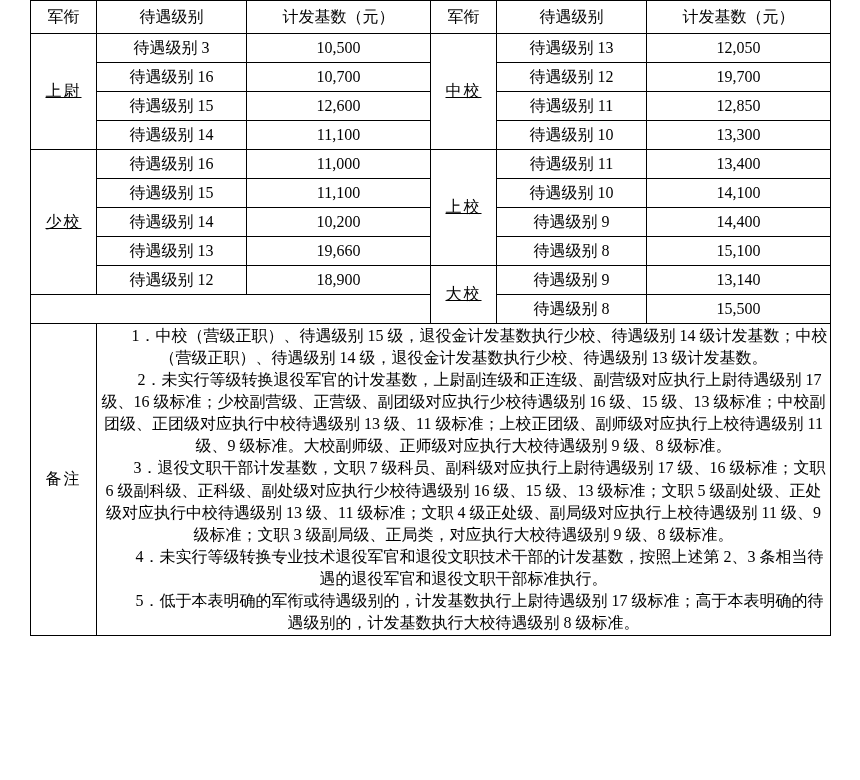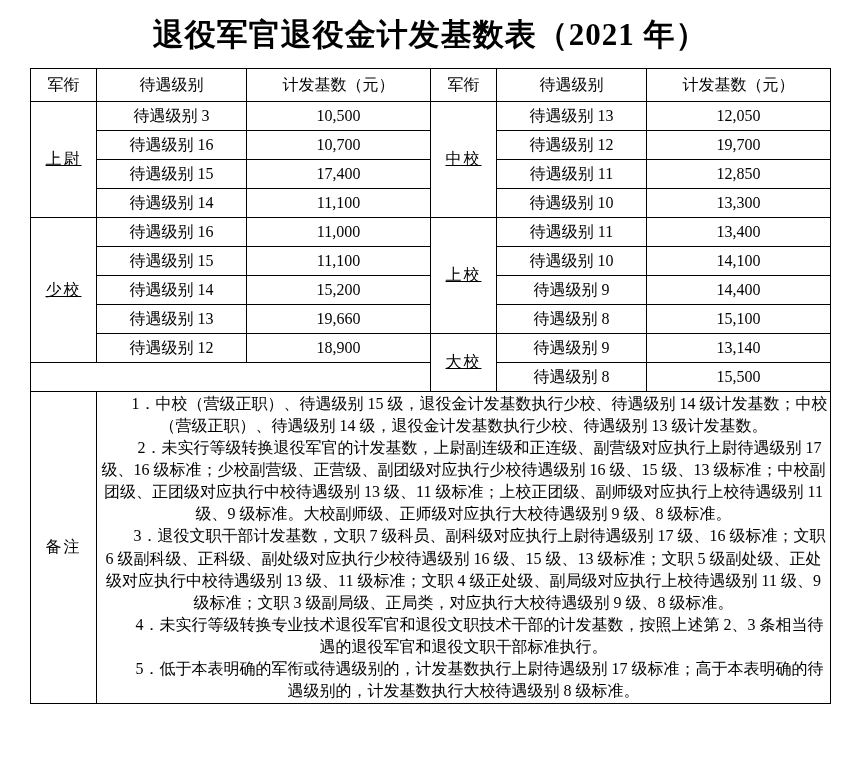--- a/index.html
+++ b/index.html
@@ -83,21 +83,20 @@
   col.c3 { width: 184px; }
   col.c4 { width: 66px; }
   col.c5 { width: 150px; }
   col.c6 { width: 184px; }
 </style>
 </head>
 <body>
 
 <div class="page">
 
-  <div class="title">退役军官退役金计发基数表（2021 年）</div>
 
   <table class="main">
     <colgroup>
       <col class="c1">
         <col class="c2">
         <col class="c3">
       <col class="c4">
         <col class="c5">
         <col class="c6">
     </colgroup>
@@ -120,21 +119,21 @@
         <td>12,050</td>
       </tr>
       <tr class="datarow">
         <td>待遇级别 16</td>
         <td>10,700</td>
         <td>待遇级别 12</td>
         <td>19,700</td>
       </tr>
       <tr class="datarow">
         <td>待遇级别 15</td>
-        <td>17,400</td>
+        <td>12,600</td>
         <td>待遇级别 11</td>
         <td>12,850</td>
       </tr>
       <tr class="datarow">
         <td>待遇级别 14</td>
         <td>11,100</td>
         <td>待遇级别 10</td>
         <td>13,300</td>
       </tr>
 
@@ -147,21 +146,21 @@
         <td>13,400</td>
       </tr>
       <tr class="datarow">
         <td>待遇级别 15</td>
         <td>11,100</td>
         <td>待遇级别 10</td>
         <td>14,100</td>
       </tr>
       <tr class="datarow">
         <td>待遇级别 14</td>
-        <td>15,200</td>
+        <td>10,200</td>
         <td>待遇级别 9</td>
         <td>14,400</td>
       </tr>
       <tr class="datarow">
         <td>待遇级别 13</td>
         <td>19,660</td>
         <td>待遇级别 8</td>
         <td>15,100</td>
       </tr>
       <tr class="datarow">

